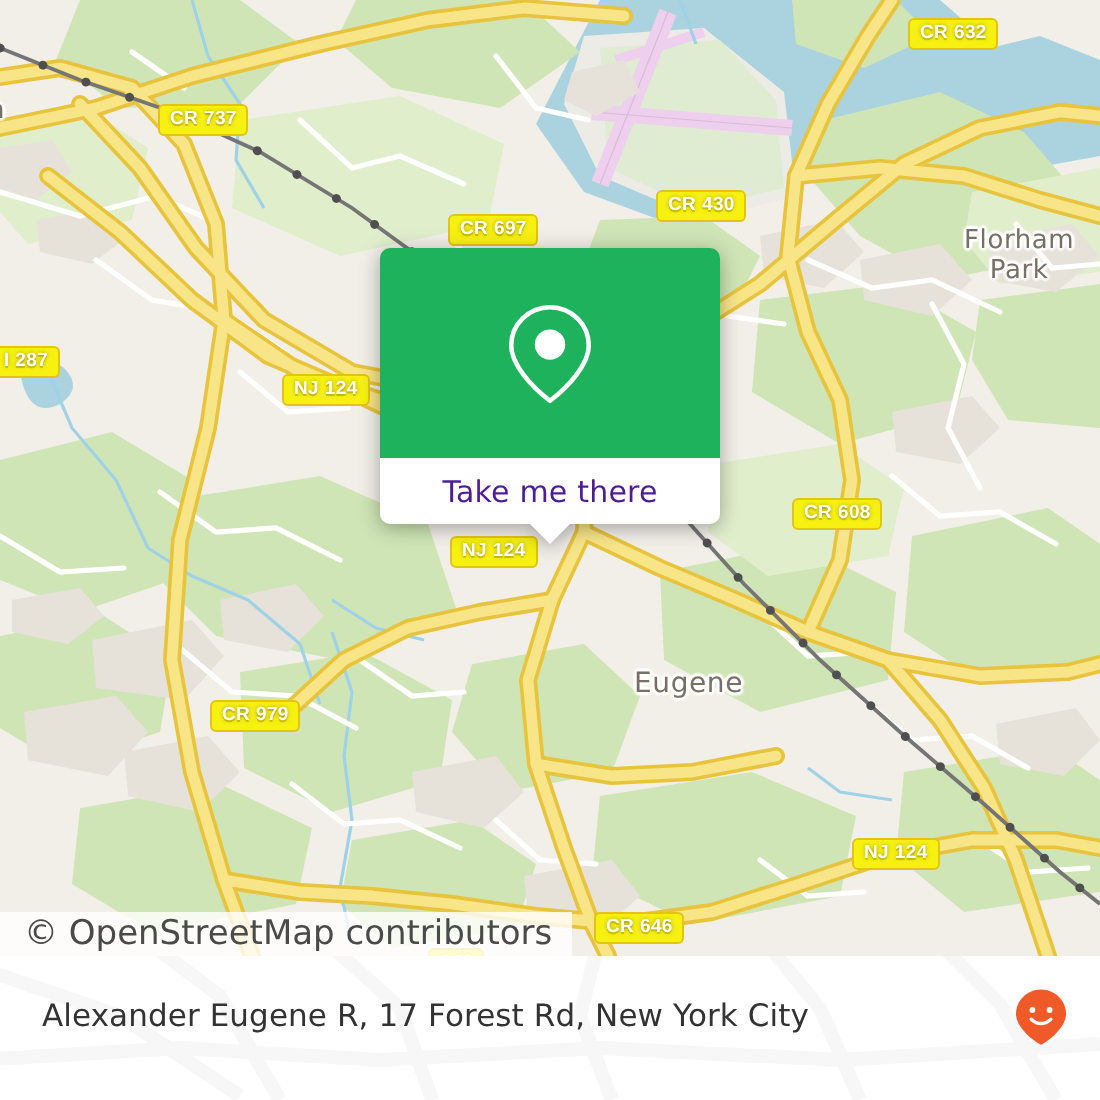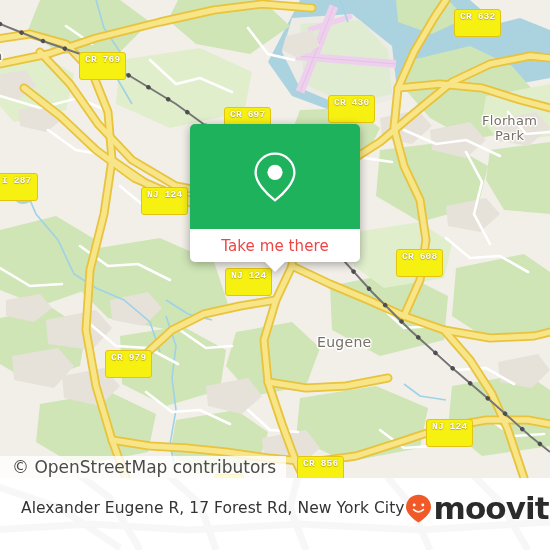--- a/index.html
+++ b/index.html
@@ -18,25 +18,25 @@
   
   .shield{
     position:absolute;
     background:#f7f112;
     border:1.6px solid #e3c413;
     border-radius:3px;
     color:#fff;
     font-size:9.5px;
     font-weight:bold;
     letter-spacing:.2px;
-    padding:1px 5px 14px 5px;
+    padding:1px 5px 2px 5px;
     line-height:11px;
     white-space:nowrap;
     text-shadow:0 0 2px rgba(120,100,0,.55), 0 1px 0 rgba(150,120,0,.35);
-    font-family:Liberation Mono, monospace;
+    font-family:Liberation Sans, sans-serif;
   }
 
   
   .place{
     position:absolute;
     color:#777067;
     font-size:13px;
     white-space:pre;
     text-align:center;
     text-shadow:
@@ -72,21 +72,21 @@
   }
   .popup-pin{width:46px;height:52px;display:block;}
   .popup-foot{
     position:relative;
     background:#fff;
     border-radius:0 0 5px 5px;
     height:33px;
     display:flex;align-items:center;justify-content:center;
   }
   .popup-foot-label{
-    color:#ef4444;font-size:15px;letter-spacing:.1px;
+    color:#4c1d95;font-size:15px;letter-spacing:.1px;
     font-family:"DejaVu Sans","Liberation Sans",sans-serif;
   }
   .popup-tail{
     position:absolute;left:50%;bottom:-10px;margin-left:-11px;
     width:0;height:0;
     border-left:11px solid transparent;
     border-right:11px solid transparent;
     border-top:11px solid #fff;
   }
 
@@ -273,30 +273,30 @@
           <path d="M0,24 L40,40 L86,56 L130,76 L176,104 L220,136 L262,172 L300,212
                    L336,252 L372,292 L410,330 L450,366 L492,402 L530,436 L550,452" fill="none" stroke="#757575" stroke-width="1.9"></path>
           <path d="M0,24 L40,40 L86,56 L130,76 L176,104 L220,136 L262,172 L300,212
                    L336,252 L372,292 L410,330 L450,366 L492,402 L530,436 L550,452" fill="none" stroke="#4f4f4f" stroke-width="4.4" stroke-dasharray="0.1,23" stroke-linecap="round"></path>
         </g>
       </g>
     </svg>
 
     <div>
       <div class="shield" style="left:454px;top:9px;">CR 632</div>
-      <div class="shield" style="left:79px;top:52px;">CR 769</div>
+      <div class="shield" style="left:79px;top:52px;">CR 737</div>
       <div class="shield" style="left:328px;top:95px;">CR 430</div>
       <div class="shield" style="left:224px;top:107px;">CR 697</div>
       <div class="shield" style="left:-4px;top:173px;">I 287</div>
       <div class="shield" style="left:141px;top:187px;">NJ 124</div>
       <div class="shield" style="left:396px;top:249px;">CR 608</div>
       <div class="shield" style="left:225px;top:268px;">NJ 124</div>
       <div class="shield" style="left:105px;top:350px;">CR 979</div>
       <div class="shield" style="left:426px;top:419px;">NJ 124</div>
-      <div class="shield" style="left:297px;top:456px;">CR 856</div>
+      <div class="shield" style="left:297px;top:456px;">CR 646</div>
       <div class="shield" style="left:214px;top:474px;">646</div>
     </div>
 
     <div>
       <div class="place" style="left:-6px;top:48px;font-size:13px;">n</div>
       <div class="place" style="left:482px;top:113px;font-size:13px;">Florham
 Park</div>
       <div class="place" style="left:317px;top:335px;font-size:14px;">Eugene</div>
     </div>
 
@@ -332,18 +332,17 @@
     <div class="footer-inner">
       <span class="footer-title">Alexander Eugene R, 17 Forest Rd, New York City</span>
       <span class="brand">
         <svg class="brand-pin" viewBox="0 0 27 29">
           <path d="M13.5,0.8 C6.6,0.8 1,6.3 1,13 C1,19 8,25.4 13.5,28.4
                    C19,25.4 26,19 26,13 C26,6.3 20.4,0.8 13.5,0.8 Z" fill="#f05a28"></path>
           <circle cx="9.2" cy="11" r="1.45" fill="#ffffff"></circle>
           <circle cx="17.8" cy="11" r="1.45" fill="#ffffff"></circle>
           <path d="M8.6,15.6 q4.9,4.4 9.8,0" fill="none" stroke="#ffffff" stroke-width="1.7" stroke-linecap="round"></path>
         </svg>
-        <span class="brand-text">moovit</span>
       </span>
     </div>
   </div>
 
 </div>
 
 </body></html>

